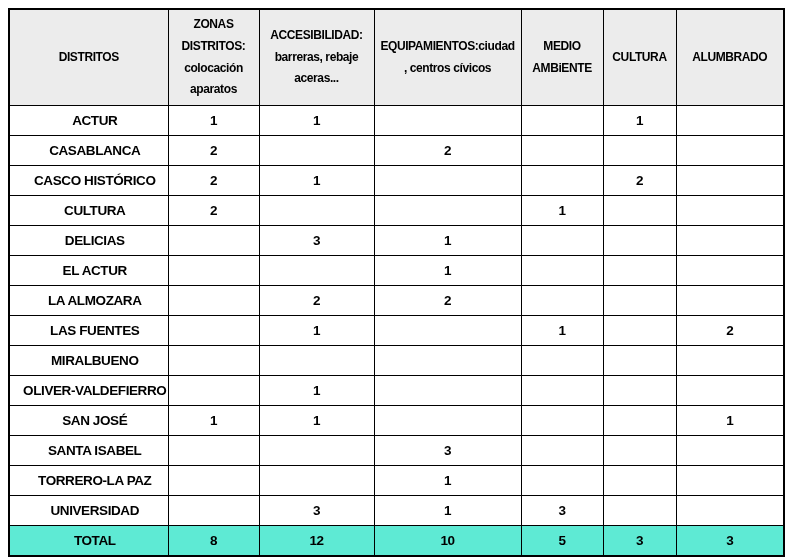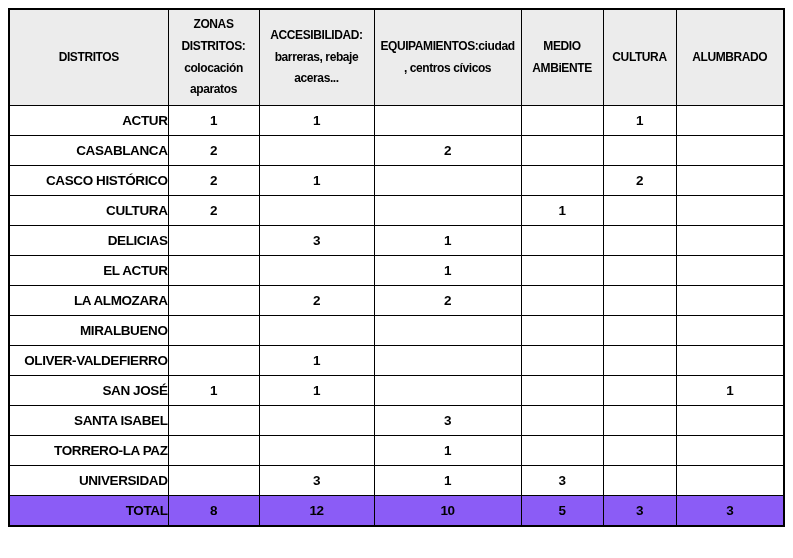--- a/index.html
+++ b/index.html
@@ -44,25 +44,25 @@
     padding: 0 2px;
   }
   tbody td, tfoot td {
     height: 29px;
     font-size: 13.5px;
     text-align: center;
     vertical-align: middle;
     padding: 0;
   }
   td.district-cell, td.total-label-cell {
-    text-align: right;
+    text-align: center;
     padding-left: 12px;
   }
   tfoot td {
-    background: #8b5cf6;
+    background: #5eead4;
   }
 </style>
 </head>
 <body>
 
 <table class="districts-table">
   <colgroup>
     <col class="c0">
       <col class="c1">
       <col class="c2">
@@ -147,20 +147,29 @@
       <tr>
         <td class="district-cell">LA ALMOZARA</td>
         <td></td>
         <td>2</td>
         <td>2</td>
         <td></td>
         <td></td>
         <td></td>
       </tr>
       <tr>
+        <td class="district-cell">LAS FUENTES</td>
+        <td></td>
+        <td>1</td>
+        <td></td>
+        <td>1</td>
+        <td></td>
+        <td>2</td>
+      </tr>
+      <tr>
         <td class="district-cell">MIRALBUENO</td>
         <td></td>
         <td></td>
         <td></td>
         <td></td>
         <td></td>
         <td></td>
       </tr>
       <tr>
         <td class="district-cell">OLIVER-VALDEFIERRO</td>

